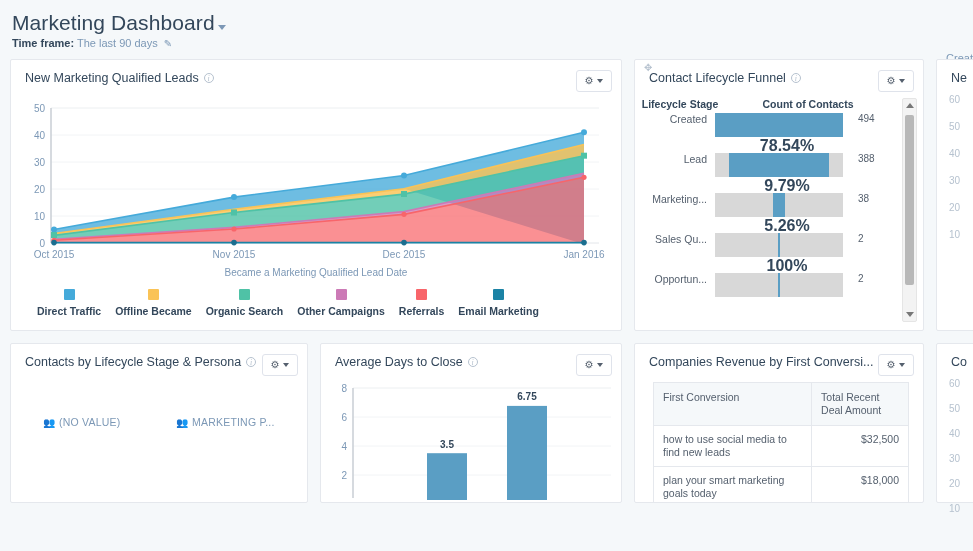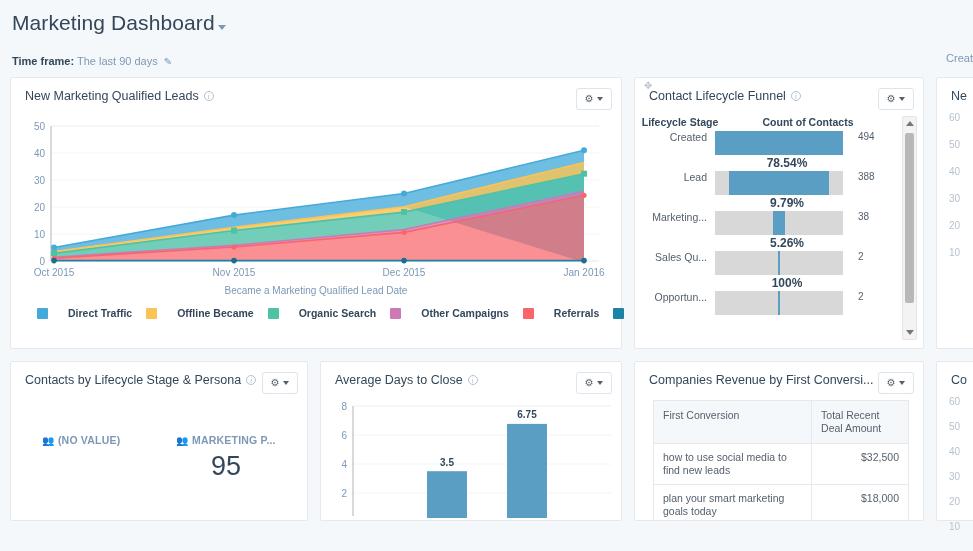--- a/index.html
+++ b/index.html
@@ -15,21 +15,21 @@
   .dash-title {
     font-size: 21px; font-weight: 400; color: #33475b;
     letter-spacing: .1px; display: inline-block; line-height: 26px;
   }
   .title-caret {
     display: inline-block; width: 0; height: 0; vertical-align: middle;
     border-left: 4px solid transparent; border-right: 4px solid transparent;
     border-top: 5px solid #7c98b6; margin-left: 3px; position: relative; top: 2px;
   }
   .timeframe {
-    margin-top: 18px; font-size: 11px; color: #7c98b6; line-height: 14px;
+    font-size: 11px; color: #7c98b6; line-height: 14px;
   }
   .timeframe b { color: #33475b; font-weight: bold; }
   .pencil-icon { display: inline-block; margin-left: 3px; font-size: 10px; color: #7c98b6; }
   .create-btn {
     position: absolute; right: 0; top: 52px; font-size: 11px; color: #7c98b6;
     white-space: nowrap; padding-left: 4px;
   }
   
   .board { position: relative; padding: 8px 0 0 10px; }
   .row { display: flex; gap: 12px; margin-bottom: 12px; }
@@ -64,40 +64,40 @@
   .drag-handle {
     position: absolute; left: 9px; top: 3px; width: 9px; height: 9px;
     color: #b6c2cf; font-size: 10px; line-height: 9px;
   }
   
   .area-wrap { position: relative; padding: 2px 0 0 0; }
   .legend {
     display: flex; align-items: center; gap: 14px; padding: 4px 0 0 26px;
     flex-wrap: nowrap;
   }
-  .lg-item { display: flex; align-items: center; gap: 20px; }
+  .lg-item { display: flex; align-items: center; gap: 5px; flex-direction: column; }
   .lg-swatch { width: 11px; height: 11px; border-radius: 1px; flex: none; }
   .lg-text { font-size: 10.5px; font-weight: bold; color: #33475b; white-space: nowrap; }
   
   .funnel-head {
     display: flex; font-size: 10.5px; font-weight: bold; color: #33475b;
     padding: 4px 0 2px 0;
   }
   .fn-col1 { width: 78px; text-align: center; line-height: 13px; }
   .fn-col2 { flex: 1; text-align: center; }
   .fn-row { display: flex; align-items: flex-start; margin-bottom: 1px; }
   .fn-label {
     width: 74px; text-align: right; padding-right: 8px; font-size: 10.5px;
     color: #55606e; white-space: nowrap; overflow: hidden;
   }
   .fn-track { width: 128px; height: 24px; background: #d8d8d8; position: relative; }
   .fn-bar { position: absolute; top: 0; bottom: 0; background: #5a9ec4; }
   .fn-count { font-size: 10px; color: #55606e; padding-left: 15px; }
   .fn-pct {
-    font-size: 12px; font-weight: bold; color: #33475b; text-align: center;
+    font-size: 16px; font-weight: bold; color: #33475b; text-align: center;
     width: 128px; margin-left: 82px; line-height: 15px;
   }
   .scrollbar {
     position: absolute; right: 6px; top: 38px; width: 15px; bottom: 8px;
     background: #f3f3f3; border: 1px solid #e5e5e5; border-radius: 2px;
   }
   .sb-arrow {
     position: absolute; left: 0; right: 0; height: 13px; display: flex;
     align-items: center; justify-content: center;
   }
@@ -105,21 +105,21 @@
   .sb-tri-u { width:0;height:0;border-left:4px solid transparent;border-right:4px solid transparent;border-bottom:5px solid #777; }
   .sb-tri-d { width:0;height:0;border-left:4px solid transparent;border-right:4px solid transparent;border-top:5px solid #777; }
   .sb-thumb {
     position: absolute; left: 2px; right: 2px; top: 16px; bottom: 36px;
     background: #b8b8b8; border-radius: 2px;
   }
   
   .stats { display: flex; justify-content: center; gap: 56px; padding-top: 38px; }
   .stat { text-align: center; }
   .stat-lbl {
-    font-size: 10.5px; color: #7c98b6; font-weight: bold; letter-spacing: .2px;
+    font-size: 10.5px; color: #7c98b6; font-weight: normal; letter-spacing: .2px;
     white-space: nowrap;
   }
   .ppl-icon { font-size: 10px; margin-right: 3px; }
   .stat-val { font-size: 27px; color: #33475b; margin-top: 5px; font-weight: 400; }
   
   .tbl { width: 100%; border-collapse: collapse; table-layout: fixed; }
   .tbl th {
     background: #f5f8fa; border: 1px solid #e5e8ed; font-size: 10.5px;
     color: #55606e; font-weight: normal; text-align: left; padding: 8px 9px;
     vertical-align: top; line-height: 13px;
@@ -350,21 +350,20 @@
           <span class="gear-glyph">⚙</span>
           <span class="mini-caret"></span>
         </div>
       </div>
       <div class="stats">
         <div class="stat">
           <div class="stat-lbl"><span class="ppl-icon">👥</span><span>(NO VALUE)</span></div>
         </div>
         <div class="stat">
           <div class="stat-lbl"><span class="ppl-icon">👥</span><span>MARKETING P...</span></div>
-          <div class="stat-val">95</div>
         </div>
       </div>
     </div>
 
     <div class="card" style="width:302px;height:160px;">
       <div class="card-head">
         <div class="card-title">
           <span>Average Days to Close</span><span class="info-icon">i</span>
         </div>
         <div class="gear-btn">

